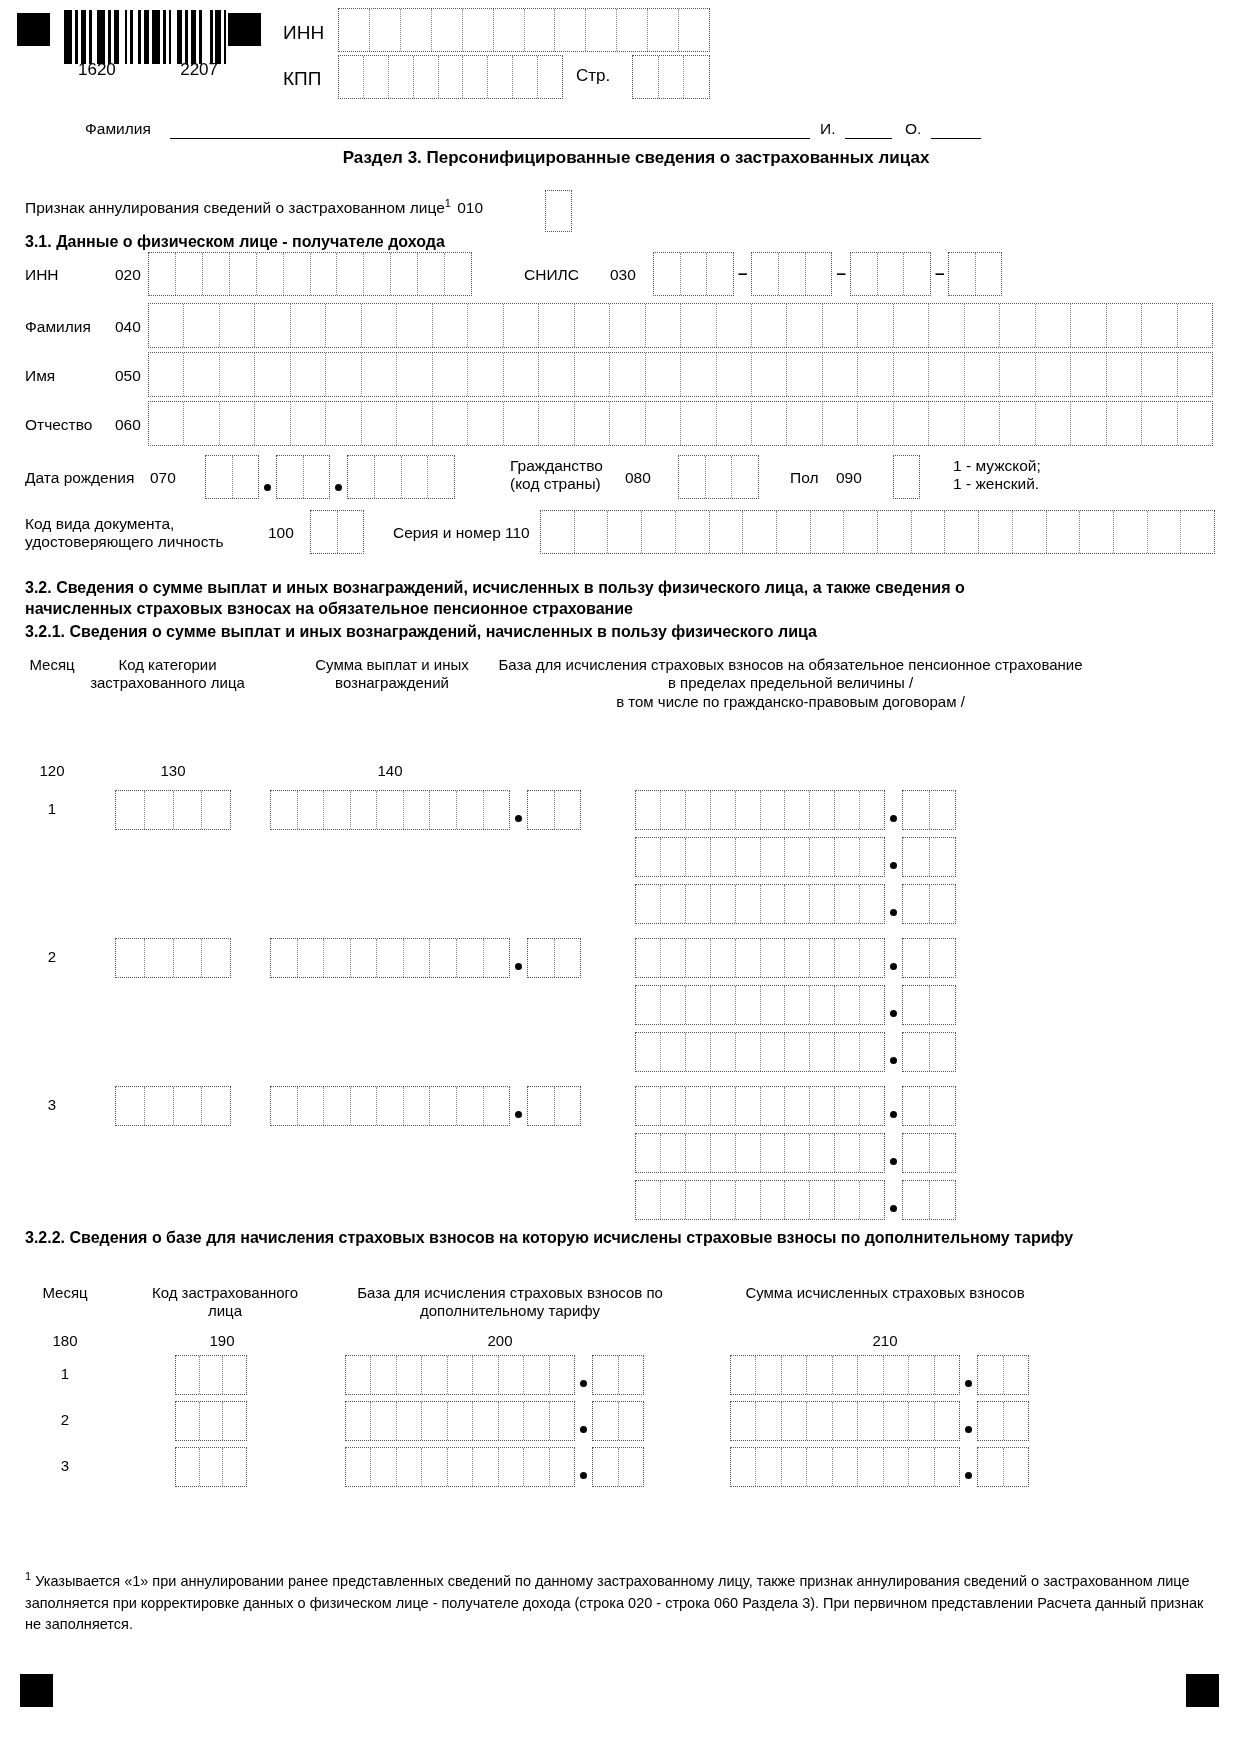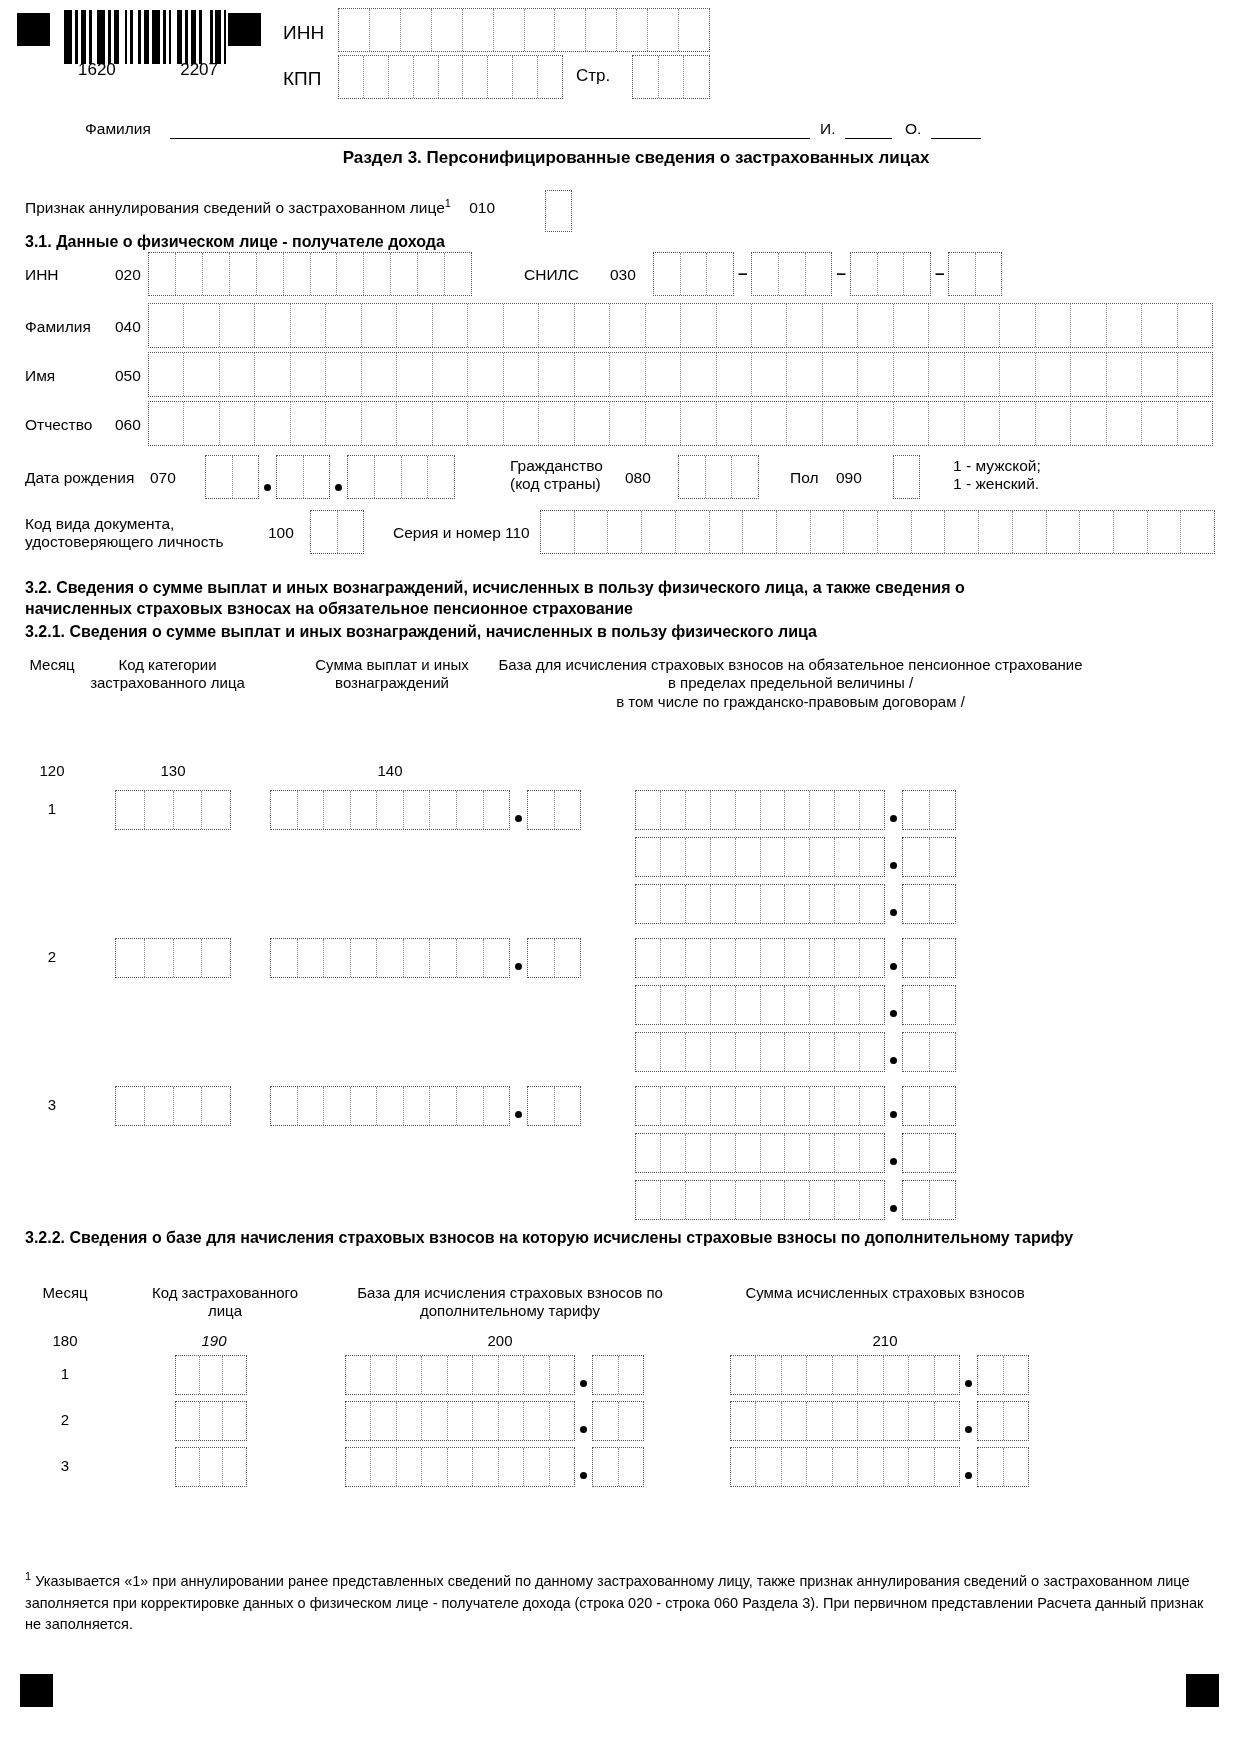--- a/index.html
+++ b/index.html
@@ -136,21 +136,21 @@
   <div class="fill-line" style="left:170px; top:116px; width:640px; height:22px;"></div>
   <div class="lbl" style="left:820px; top:120px;">И.</div>
   <div class="fill-line" style="left:845px; top:116px; width:47px; height:22px;"></div>
   <div class="lbl" style="left:905px; top:120px;">О.</div>
   <div class="fill-line" style="left:931px; top:116px; width:50px; height:22px;"></div>
 
   <div class="main-title" style="top:148px;margin-left:16px;">Раздел 3. Персонифицированные сведения о застрахованных лицах</div>
 
   <div class="lbl" style="left:25px; top:197px;">
     <span>Признак аннулирования сведений о застрахованном лице</span><sup>1</sup>
-    <span style="margin-left:14px;">010</span>
+    <span style="margin-left:2px;">010</span>
   </div>
   <div class="box abs" style="left:545px; top:190px; width:27px; height:42px;">
       <div class="cell"></div>
     </div>
 
   <div class="sec-title" style="left:25px; top:232px;">3.1. Данные о физическом лице - получателе дохода</div>
 
   <div class="lbl" style="left:25px; top:266px;">ИНН</div>
   <div class="lbl" style="left:115px; top:266px;">020</div>
   <div class="box abs h44" style="left:148px; top:252px; width:324px;">
@@ -642,21 +642,21 @@
   </div>
 
   <div class="sec-title" style="left:25px; top:1228px; width:1080px;">3.2.2. Сведения о базе для начисления страховых взносов на которую исчислены страховые взносы по дополнительному тарифу</div>
 
   <div class="hdr" style="left:25px; top:1284px; width:80px;">Месяц</div>
   <div class="hdr" style="left:135px; top:1284px; width:180px;">Код застрахованного лица</div>
   <div class="hdr" style="left:345px; top:1284px; width:330px;">База для исчисления страховых взносов по дополнительному тарифу</div>
   <div class="hdr" style="left:690px; top:1284px; width:390px;">Сумма исчисленных страховых взносов</div>
 
   <div class="codes" style="left:25px; top:1332px; width:80px;">180</div>
-  <div class="codes" style="left:144px; top:1332px; width:140px;font-style:italic;">190</div>
+  <div class="codes" style="left:152px; top:1332px; width:140px;">190</div>
   <div class="codes" style="left:345px; top:1332px; width:310px;">200</div>
   <div class="codes" style="left:700px; top:1332px; width:370px;">210</div>
 
   <div class="month-lbl" style="left:25px; top:1365px; width:80px;">1</div>
   <div class="box abs h40" style="left:175px; top:1355px; width:72px;">
       <div class="cell"></div>
       <div class="cell"></div>
       <div class="cell"></div>
     </div>
   <div class="grp" style="left:345px; top:1355px;">

